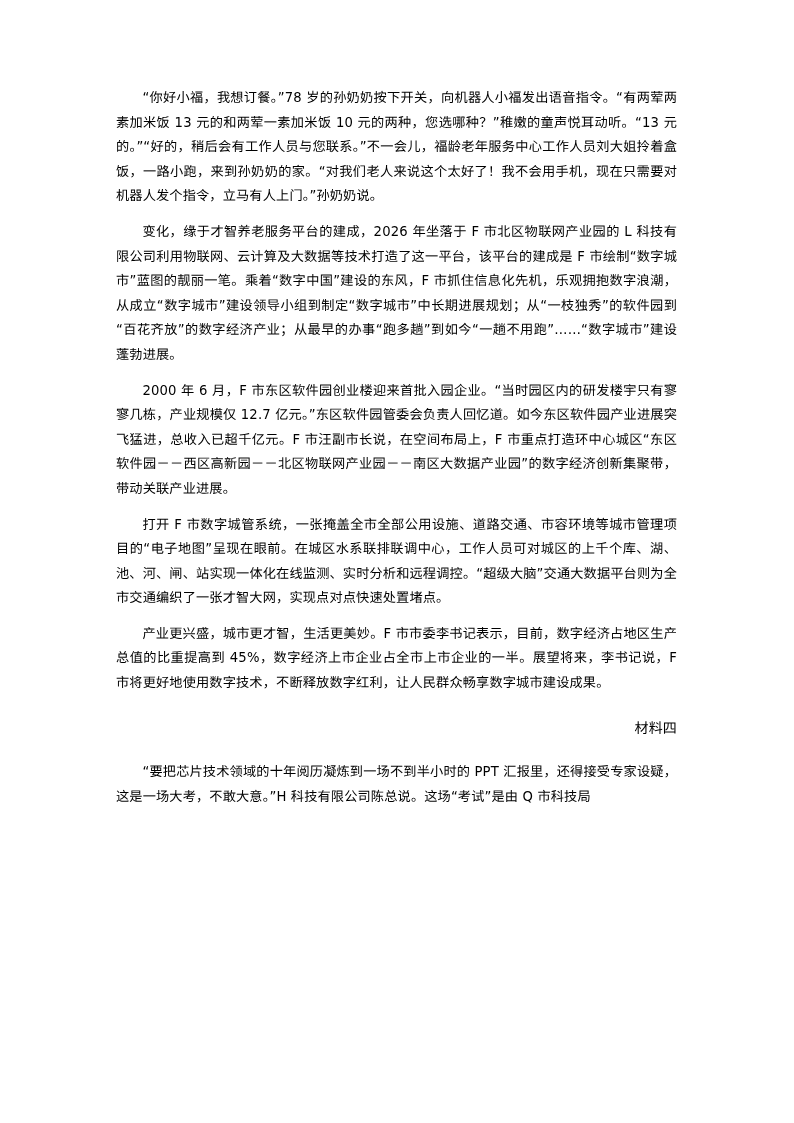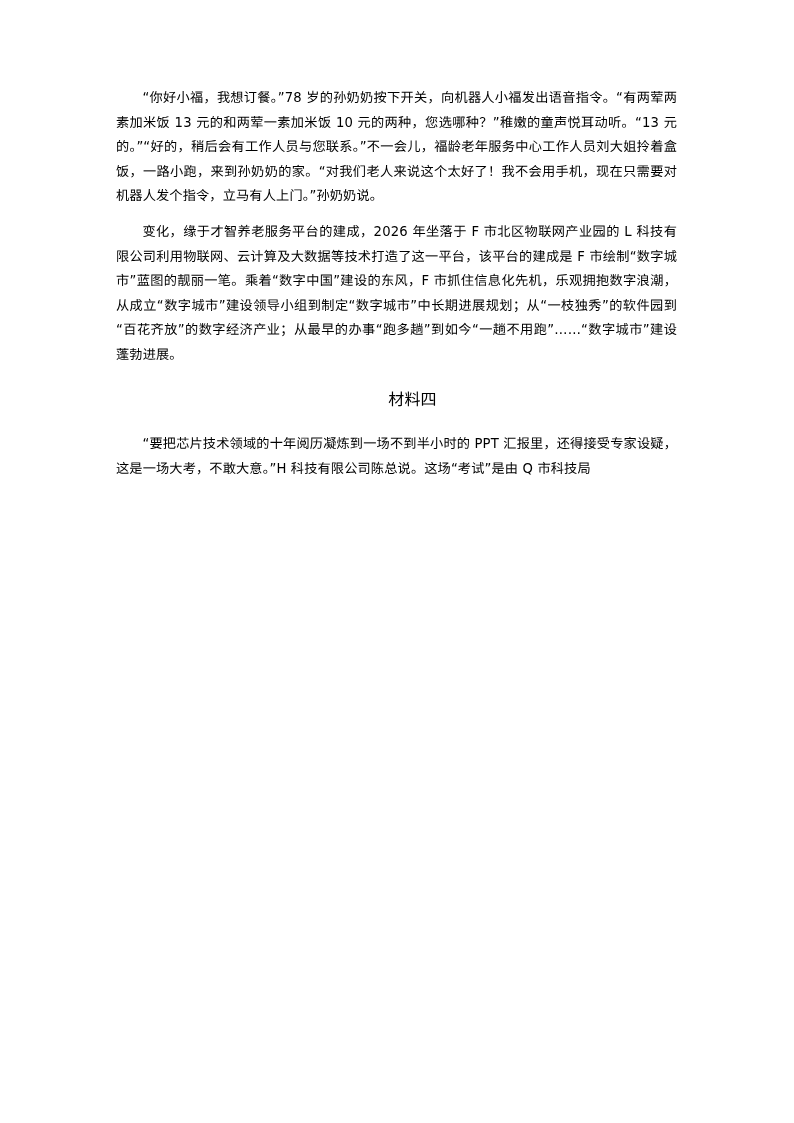--- a/index.html
+++ b/index.html
@@ -36,44 +36,47 @@
     letter-spacing: 0.15px;
     word-break: break-all;
     -webkit-hyphens: none;
     hyphens: none;
   }
   p.para:last-child {
     margin-bottom: 17px;
   }
   p.heading {
     margin: 0 0 11px 0;
-    font-size: 16px;
+    font-size: 14px;
     line-height: 24.6px;
-    text-align: center;
+    text-align: right;
     text-indent: 2em;
     letter-spacing: 0.15px;
   }
   .spacer-sm {
     height: 9px;
   }
 </style>
 </head>
 <body>
 
 <div id="page">
   <div id="content">
 
     <p class="para">“你好小福，我想订餐。”78 岁的孙奶奶按下开关，向机器人小福发出语音指令。“有两荤两素加米饭 13 元的和两荤一素加米饭 10 元的两种，您选哪种？”稚嫩的童声悦耳动听。“13 元的。”“好的，稍后会有工作人员与您联系。”不一会儿，福龄老年服务中心工作人员刘大姐拎着盒饭，一路小跑，来到孙奶奶的家。“对我们老人来说这个太好了！我不会用手机，现在只需要对机器人发个指令，立马有人上门。”孙奶奶说。</p>
 
     <p class="para">变化，缘于才智养老服务平台的建成，2026 年坐落于 F 市北区物联网产业园的 L 科技有限公司利用物联网、云计算及大数据等技术打造了这一平台，该平台的建成是 F 市绘制“数字城市”蓝图的靓丽一笔。乘着“数字中国”建设的东风，F 市抓住信息化先机，乐观拥抱数字浪潮，从成立“数字城市”建设领导小组到制定“数字城市”中长期进展规划；从“一枝独秀”的软件园到“百花齐放”的数字经济产业；从最早的办事“跑多趟”到如今“一趟不用跑”……“数字城市”建设蓬勃进展。</p>
 
+    <p class="para">2000 年 6 月，F 市东区软件园创业楼迎来首批入园企业。“当时园区内的研发楼宇只有寥寥几栋，产业规模仅 12.7 亿元。”东区软件园管委会负责人回忆道。如今东区软件园产业进展突飞猛进，总收入已超千亿元。F 市汪副市长说，在空间布局上，F 市重点打造环中心城区“东区软件园－－西区高新园－－北区物联网产业园－－南区大数据产业园”的数字经济创新集聚带，带动关联产业进展。</p>
 
 
+    <p class="para">打开 F 市数字城管系统，一张掩盖全市全部公用设施、道路交通、市容环境等城市管理项目的“电子地图”呈现在眼前。在城区水系联排联调中心，工作人员可对城区的上千个库、湖、池、河、闸、站实现一体化在线监测、实时分析和远程调控。“超级大脑”交通大数据平台则为全市交通编织了一张才智大网，实现点对点快速处置堵点。</p>
 
 
+    <p class="para">产业更兴盛，城市更才智，生活更美妙。F 市市委李书记表示，目前，数字经济占地区生产总值的比重提高到 45%，数字经济上市企业占全市上市企业的一半。展望将来，李书记说，F 市将更好地使用数字技术，不断释放数字红利，让人民群众畅享数字城市建设成果。</p>
 
     <div class="spacer-sm"></div>
 
     <p class="heading">材料四</p>
 
     <div class="spacer-sm"></div>
 
     <p class="para">“要把芯片技术领域的十年阅历凝炼到一场不到半小时的 PPT 汇报里，还得接受专家设疑，这是一场大考，不敢大意。”H 科技有限公司陈总说。这场“考试”是由 Q 市科技局</p>
 
   </div>

